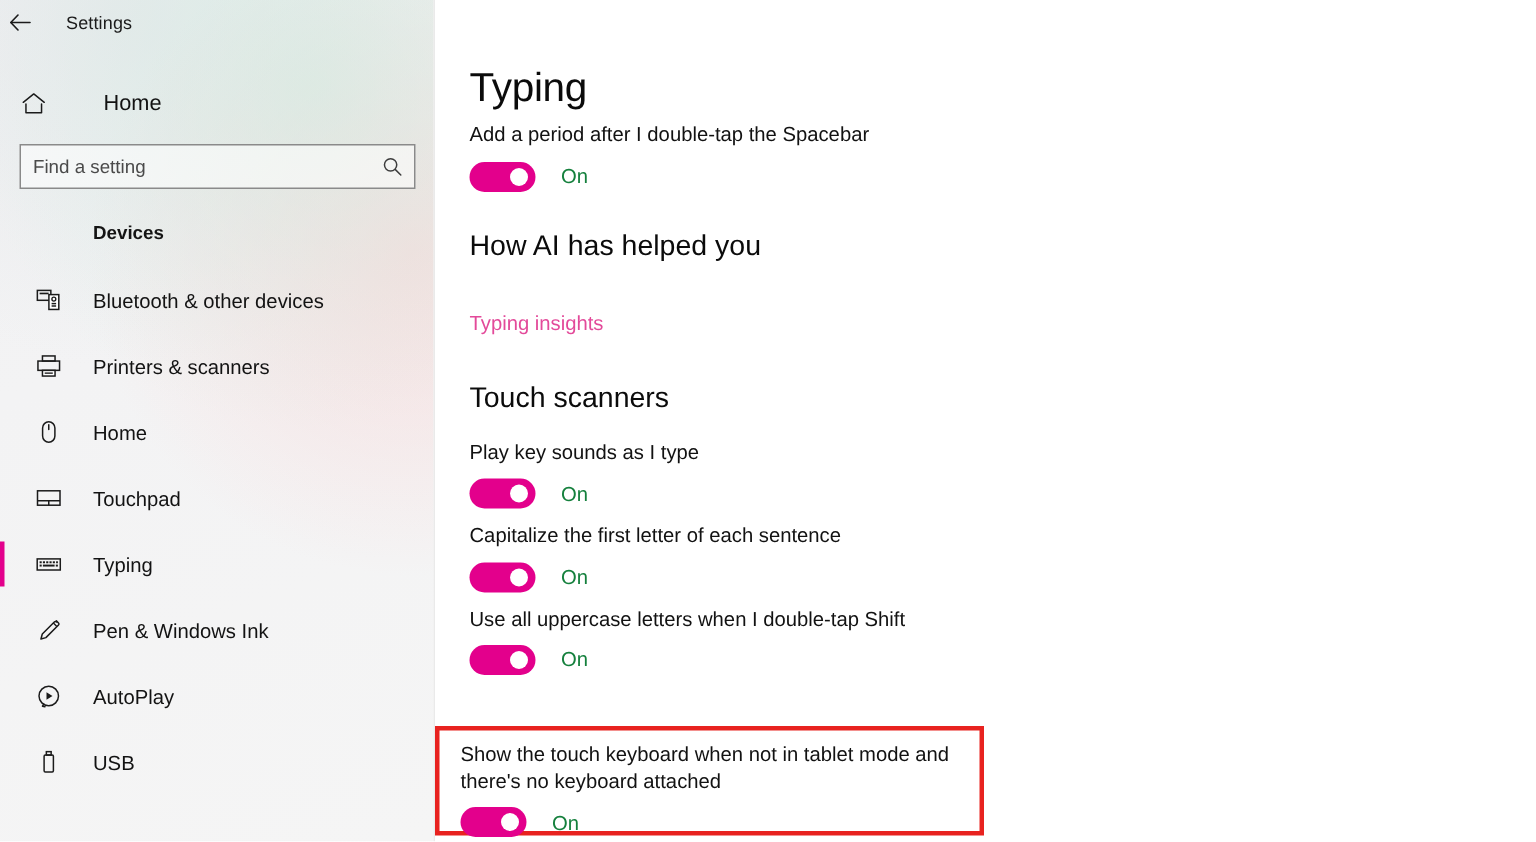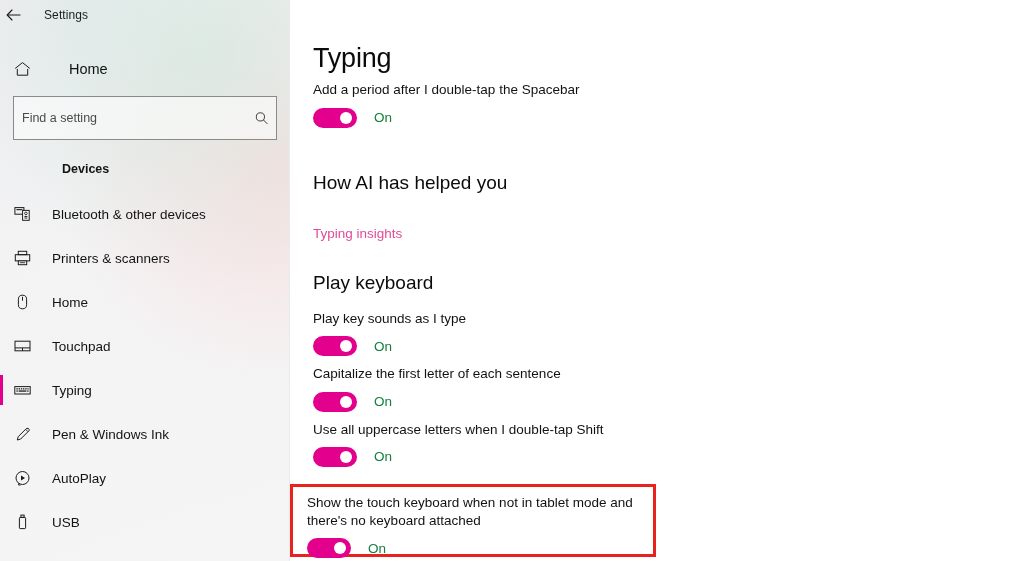--- a/index.html
+++ b/index.html
@@ -79,21 +79,21 @@
     margin-left: 33px;
     font-size: 14.5px;
     color: #121212;
   }
 
   .search-wrap {
     margin: 12px 12px 0 13px;
   }
   .search-box {
     position: relative;
-    height: 44px;
+    height: 30px;
     border: 1px solid #8a8a8a;
     background: rgba(255,255,255,0.55);
     display: flex;
     align-items: center;
     padding: 0 8px;
     box-sizing: border-box;
   }
   .search-box input {
     border: 0;
     outline: 0;
@@ -123,21 +123,21 @@
   }
 
   .nav {
     margin-top: 14px;
   }
   .nav-item {
     position: relative;
     display: flex;
     align-items: center;
     height: 44px;
-    padding-left: 14px;
+    padding-left: 24px;
     box-sizing: border-box;
     cursor: default;
   }
   .nav-item .accent {
     position: absolute;
     left: 0;
     top: 7px;
     bottom: 7px;
     width: 3px;
     background: transparent;
@@ -211,21 +211,21 @@
   .toggle-state {
     margin-left: 17px;
     font-size: 13.5px;
     color: #15803d;
   }
 
   .section-title {
     font-size: 19px;
     font-weight: normal;
     color: #0b0b0b;
-    margin-top: 44px;
+    margin-top: 26px;
   }
   .section-title.tight { margin-top: 30px; }
 
   .link {
     display: inline-block;
     margin-top: 17px;
     font-size: 13.5px;
     color: #e34a9a;
     text-decoration: none;
     cursor: default;
@@ -409,21 +409,21 @@
       <div class="toggle">
         <span class="knob"></span>
       </div>
       <span class="toggle-state">On</span>
     </div>
 
     <h2 class="section-title">How AI has helped you</h2>
 
     <a class="link" href="#">Typing insights</a>
 
-    <h2 class="section-title tight">Play keyboard</h2>
+    <h2 class="section-title tight">Touch scanners</h2>
 
     <div class="setting-label">Play key sounds as I type</div>
     <div class="toggle-row">
       <div class="toggle">
         <span class="knob"></span>
       </div>
       <span class="toggle-state">On</span>
     </div>
 
     <div class="setting-label">Capitalize the first letter of each sentence</div>

